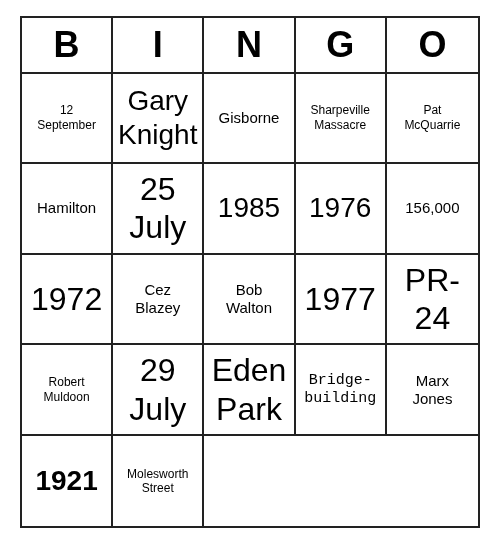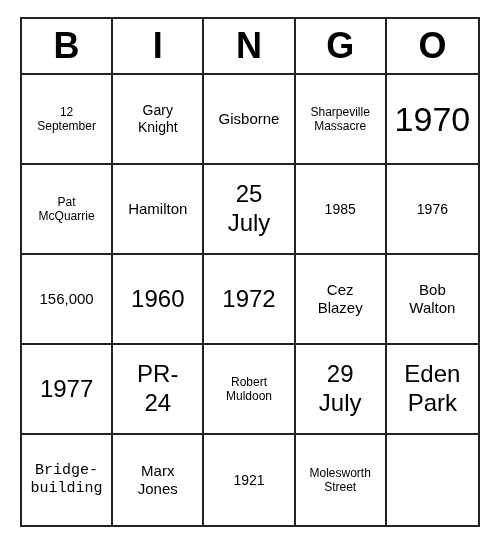--- a/index.html
+++ b/index.html
@@ -55,25 +55,25 @@
     .cell-text {
       line-height: 1.2;
     }
     .cell-text.small {
       font-size: 12px;
     }
     .cell-text.medium {
       font-size: 15px;
     }
     .cell-text.large {
-      font-size: 14px;
+      font-size: 28px;
       font-weight: normal;
     }
     .cell-text.xlarge {
-      font-size: 24px;
+      font-size: 32px;
     }
     .cell-text.xxlarge {
       font-size: 34px;
     }
   </style>
 </head>
 <body>
 
 <div class="bingo-card">
   <div class="bingo-header">
@@ -93,44 +93,38 @@
 Knight</span>
       </div>
       <div class="cell">
         <span class="cell-text medium" style="white-space: pre-line;">Gisborne</span>
       </div>
       <div class="cell">
         <span class="cell-text small" style="white-space: pre-line;">Sharpeville
 Massacre</span>
       </div>
       <div class="cell">
-        <span class="cell-text xxlarge" style="white-space: pre-line;">1970</span>
-      </div>
-      <div class="cell">
         <span class="cell-text small" style="white-space: pre-line;">Pat
 McQuarrie</span>
       </div>
       <div class="cell">
         <span class="cell-text medium" style="white-space: pre-line;">Hamilton</span>
       </div>
       <div class="cell">
         <span class="cell-text xlarge" style="white-space: pre-line;">25
 July</span>
       </div>
       <div class="cell">
         <span class="cell-text large" style="white-space: pre-line;">1985</span>
       </div>
       <div class="cell">
         <span class="cell-text large" style="white-space: pre-line;">1976</span>
       </div>
       <div class="cell">
         <span class="cell-text medium" style="white-space: pre-line;">156,000</span>
-      </div>
-      <div class="cell">
-        <span class="cell-text xlarge" style="white-space: pre-line;">1960</span>
       </div>
       <div class="cell">
         <span class="cell-text xlarge" style="white-space: pre-line;">1972</span>
       </div>
       <div class="cell">
         <span class="cell-text medium" style="white-space: pre-line;">Cez
 Blazey</span>
       </div>
       <div class="cell">
         <span class="cell-text medium" style="white-space: pre-line;">Bob
@@ -157,20 +151,20 @@
       </div>
       <div class="cell">
         <span class="cell-text medium" style="white-space: pre-line; font-family: Liberation Mono, monospace;">Bridge-
 building</span>
       </div>
       <div class="cell">
         <span class="cell-text medium" style="white-space: pre-line;">Marx
 Jones</span>
       </div>
       <div class="cell">
-        <span class="cell-text large" style="white-space: pre-line;">1921</span>
+        <span class="cell-text large" style="white-space: pre-line; font-weight: bold;">1921</span>
       </div>
       <div class="cell">
         <span class="cell-text small" style="white-space: pre-line;">Molesworth
 Street</span>
       </div>
     </div>
 </div>
 
 </body></html>

